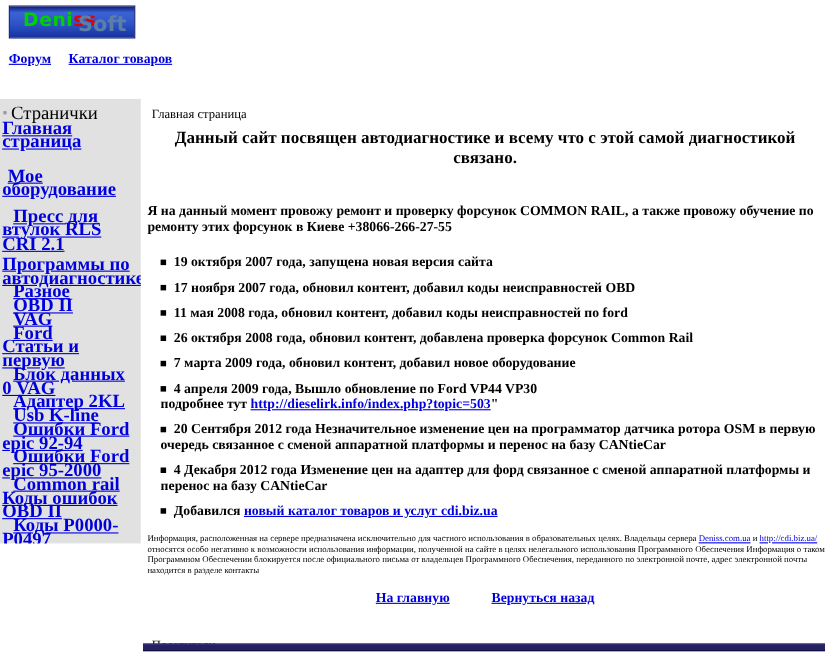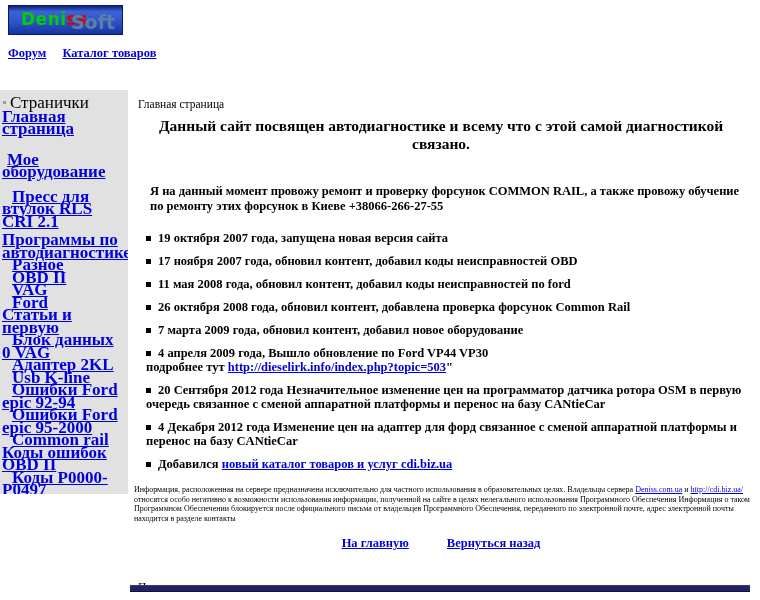--- a/index.html
+++ b/index.html
@@ -33,21 +33,21 @@
   }
   .side-link{display:block;font-weight:bold;margin:0;}
   .side-link.indent{text-indent:10px;}
   .side-link.indent-sm{text-indent:5px;}
   .side-spacer{height:12px;}
   .side-spacer.sm{height:6px;}
   
   .main{position:absolute;left:130px;top:95px;width:622px;font-size:12.5px;}
   .breadcrumb{font-size:11.5px;margin:3px 0 0 8px;}
   .page-title{font-size:15.5px;font-weight:bold;text-align:center;margin-top:7px;}
-  .intro{font-weight:bold;margin:31px 0 0 20px;line-height:15px;}
+  .intro{font-weight:bold;margin:31px 0 0 4px;line-height:15px;}
   .news{margin:17px 0 0 16px;}
   .news-item{font-weight:bold;line-height:14px;margin-bottom:9px;}
   .bullet-sq{display:inline-block;width:5px;height:5px;background:#000;margin-right:7px;margin-bottom:1px;}
   .disclaimer{font-size:8px;line-height:9.5px;font-weight:normal;margin:14px 0 0 4px;color:#000;}
   .footnav{text-align:center;font-weight:bold;margin-top:13px;font-size:12.5px;}
   .footnav a{margin:0 19px;}
   
   .visitors-bar{position:relative;height:13px;margin-top:30px;}
   .visitors-legend{position:absolute;left:8px;top:0;font-size:11.5px;z-index:1;}
   .visitors-line{position:absolute;left:0;right:2px;top:4px;height:5px;background:#232063;

